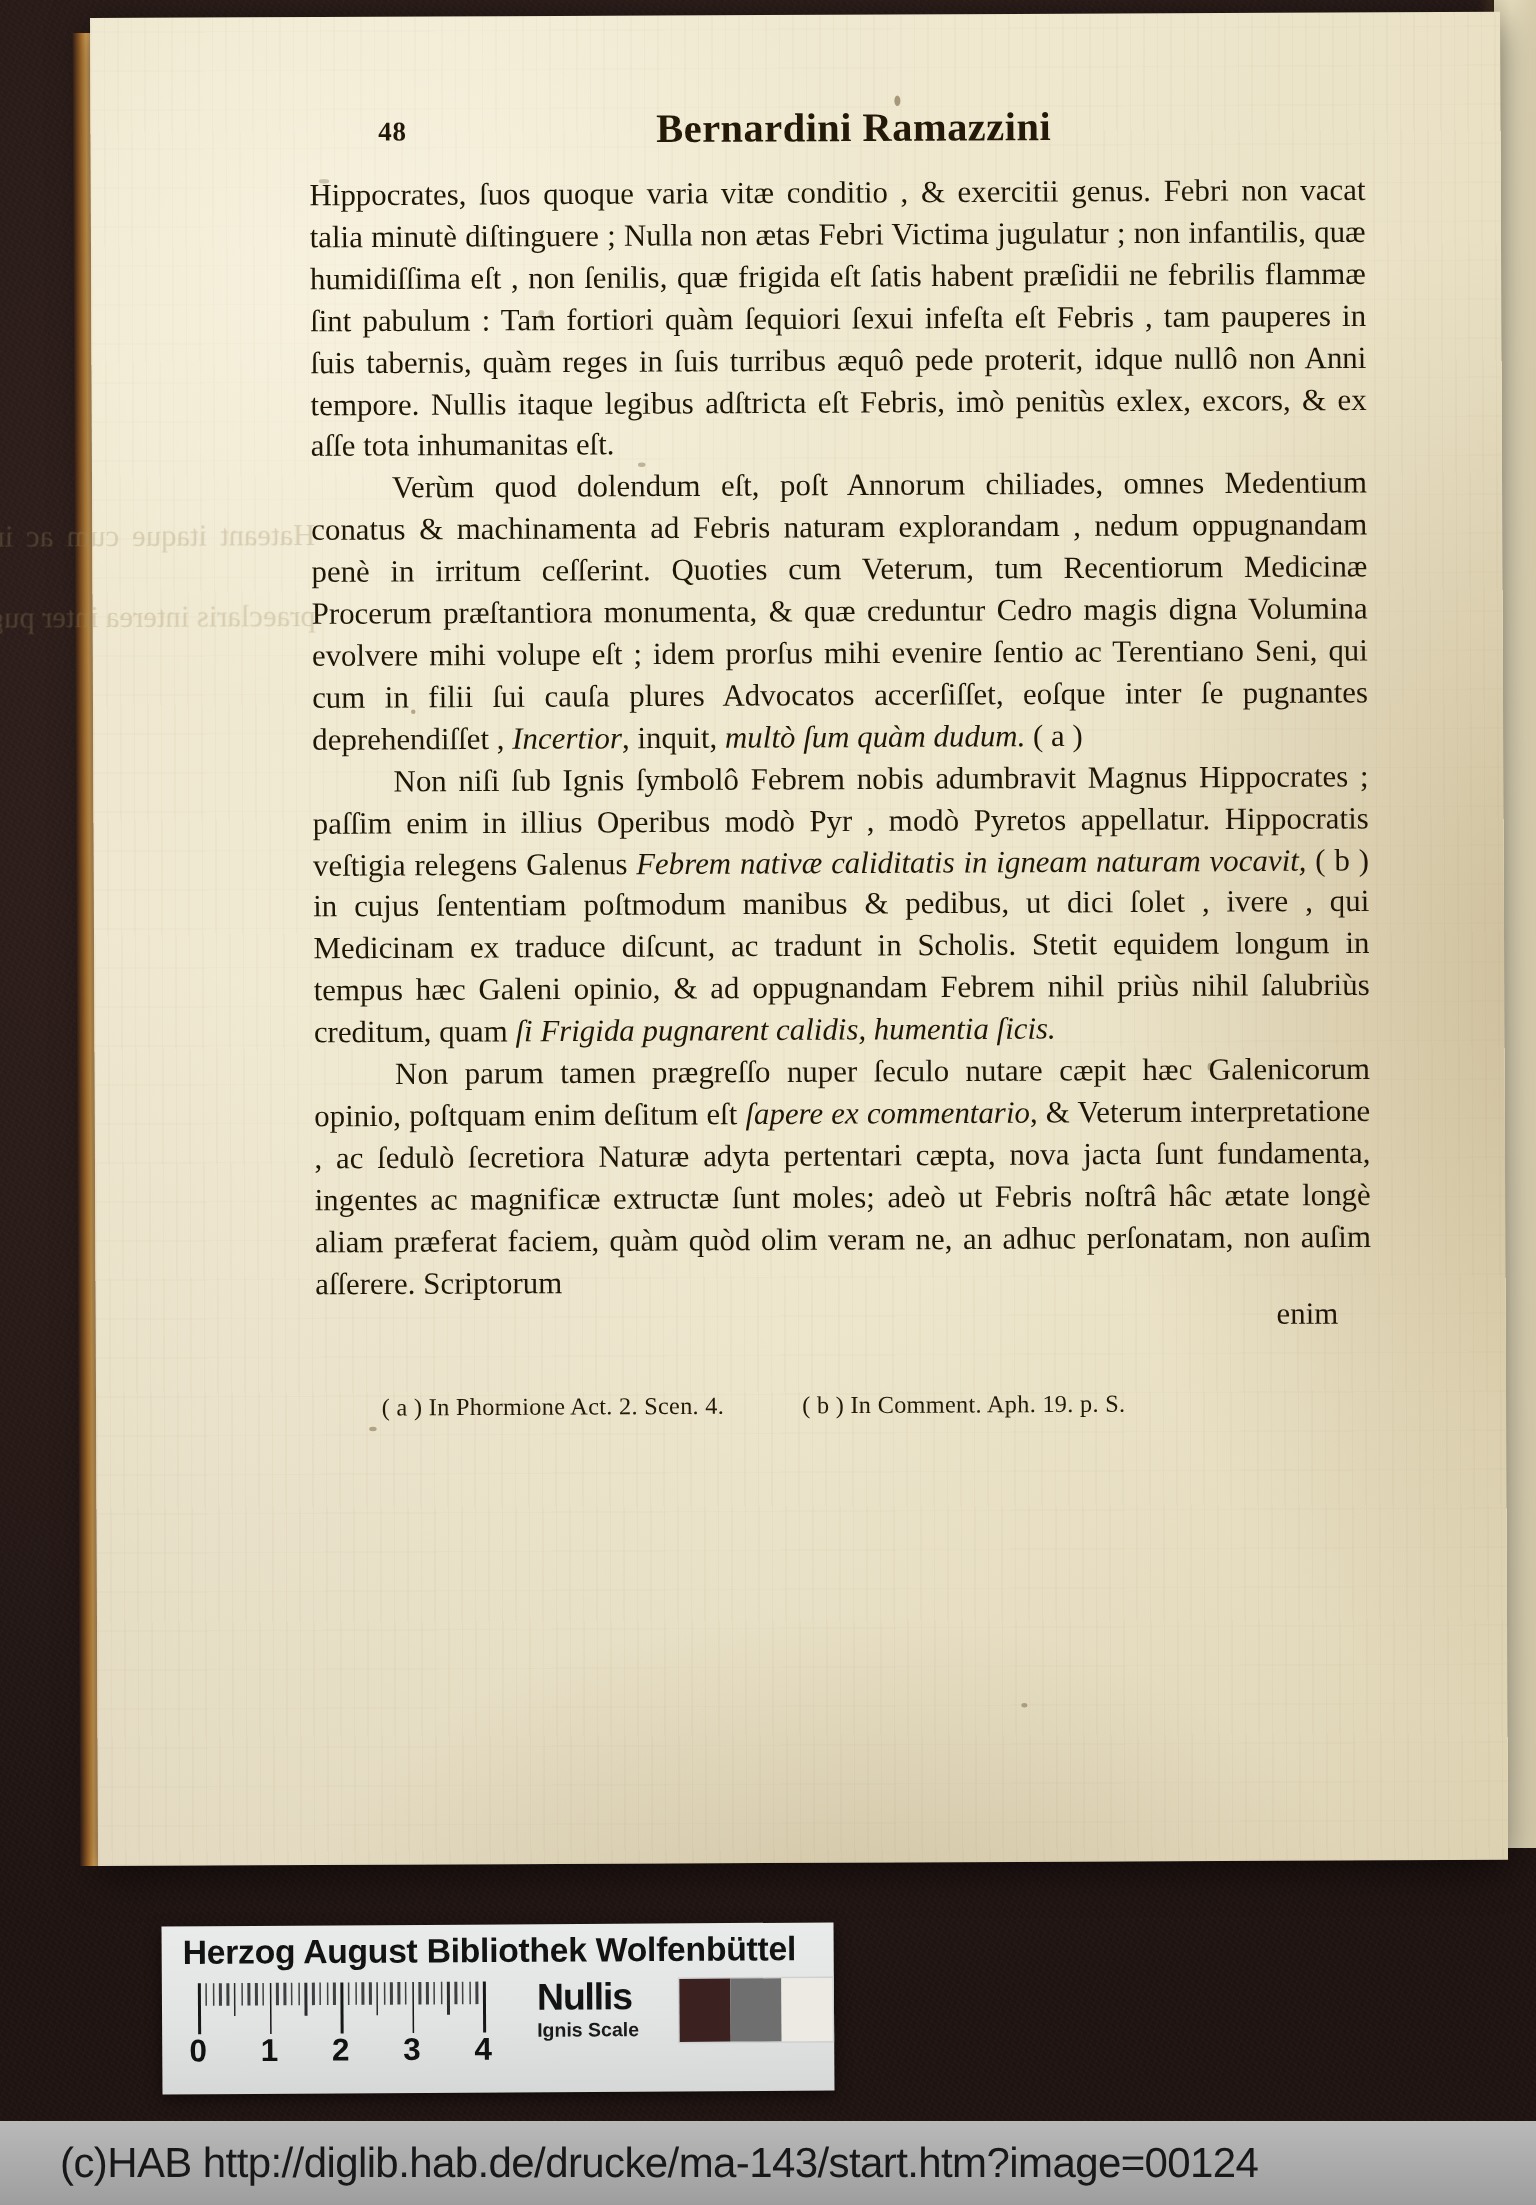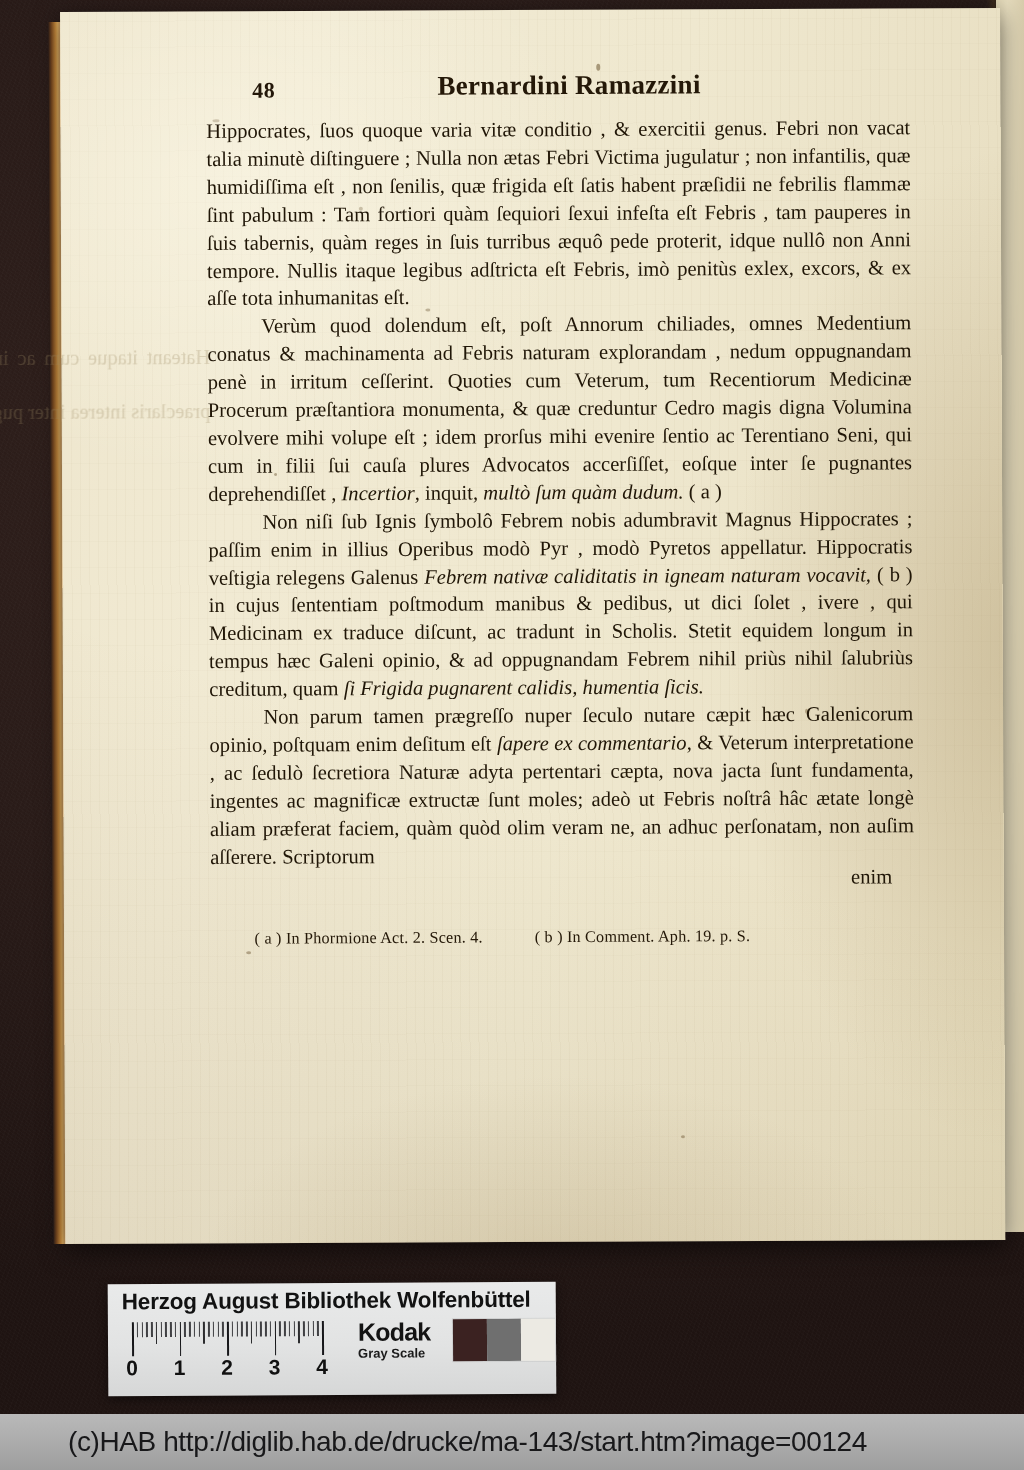--- a/index.html
+++ b/index.html
@@ -99,21 +99,21 @@
   }
 
   
   .runhead {
     position: relative;
     height: 40px;
     margin-bottom: 6px;
   }
   .folio {
     position: absolute; left: 62px; top: 6px;
-    font-size: 22px; font-weight: 700;
+    font-size: 18px; font-weight: 700;
     letter-spacing: .5px;
     color: #231709;
   }
   .booktitle {
     position: absolute; left: 0; right: 0; top: 0;
     text-align: center;
     font-size: 27px; font-weight: 700;
     letter-spacing: .3px;
     color: #241808;
     padding-left: 38px;
@@ -230,21 +230,21 @@
     left: 0; bottom: 0; width: 1024px; height: 56px;
     background: linear-gradient(180deg, #b9b9b9 0%, #adadad 45%, #9e9e9e 100%);
     display: flex; align-items: center;
   }
   .credit-text {
     font-family: "Liberation Sans", sans-serif;
     font-size: 28px;
     font-weight: 400;
     color: #18181a;
     letter-spacing: -.4px;
-    padding-left: 68px;
+    padding-left: 40px;
     white-space: nowrap;
   }
 </style>
 </head>
 <body>
 
 <div class="scan">
 
   <div class="board-grain"></div>
 
@@ -344,22 +344,22 @@
       <div class="nums">
           <span style="left: 14px;">0</span>
           <span style="left: 61.5px;">1</span>
           <span style="left: 109px;">2</span>
           <span style="left: 156.5px;">3</span>
           <span style="left: 204px;">4</span>
         </div>
     </div>
 
     <div class="kodak">
-      <div class="brand">Kodak</div>
-      <div class="sub">Gray Scale</div>
+      <div class="brand">Nullis</div>
+      <div class="sub">Ignis Scale</div>
     </div>
 
     <div class="patches">
         <i style="background: rgb(59, 34, 33);"></i>
         <i style="background: rgb(111, 111, 111);"></i>
         <i style="background: rgb(236, 234, 227);"></i>
       </div>
   </div>
 
   <div class="credit-bar">

